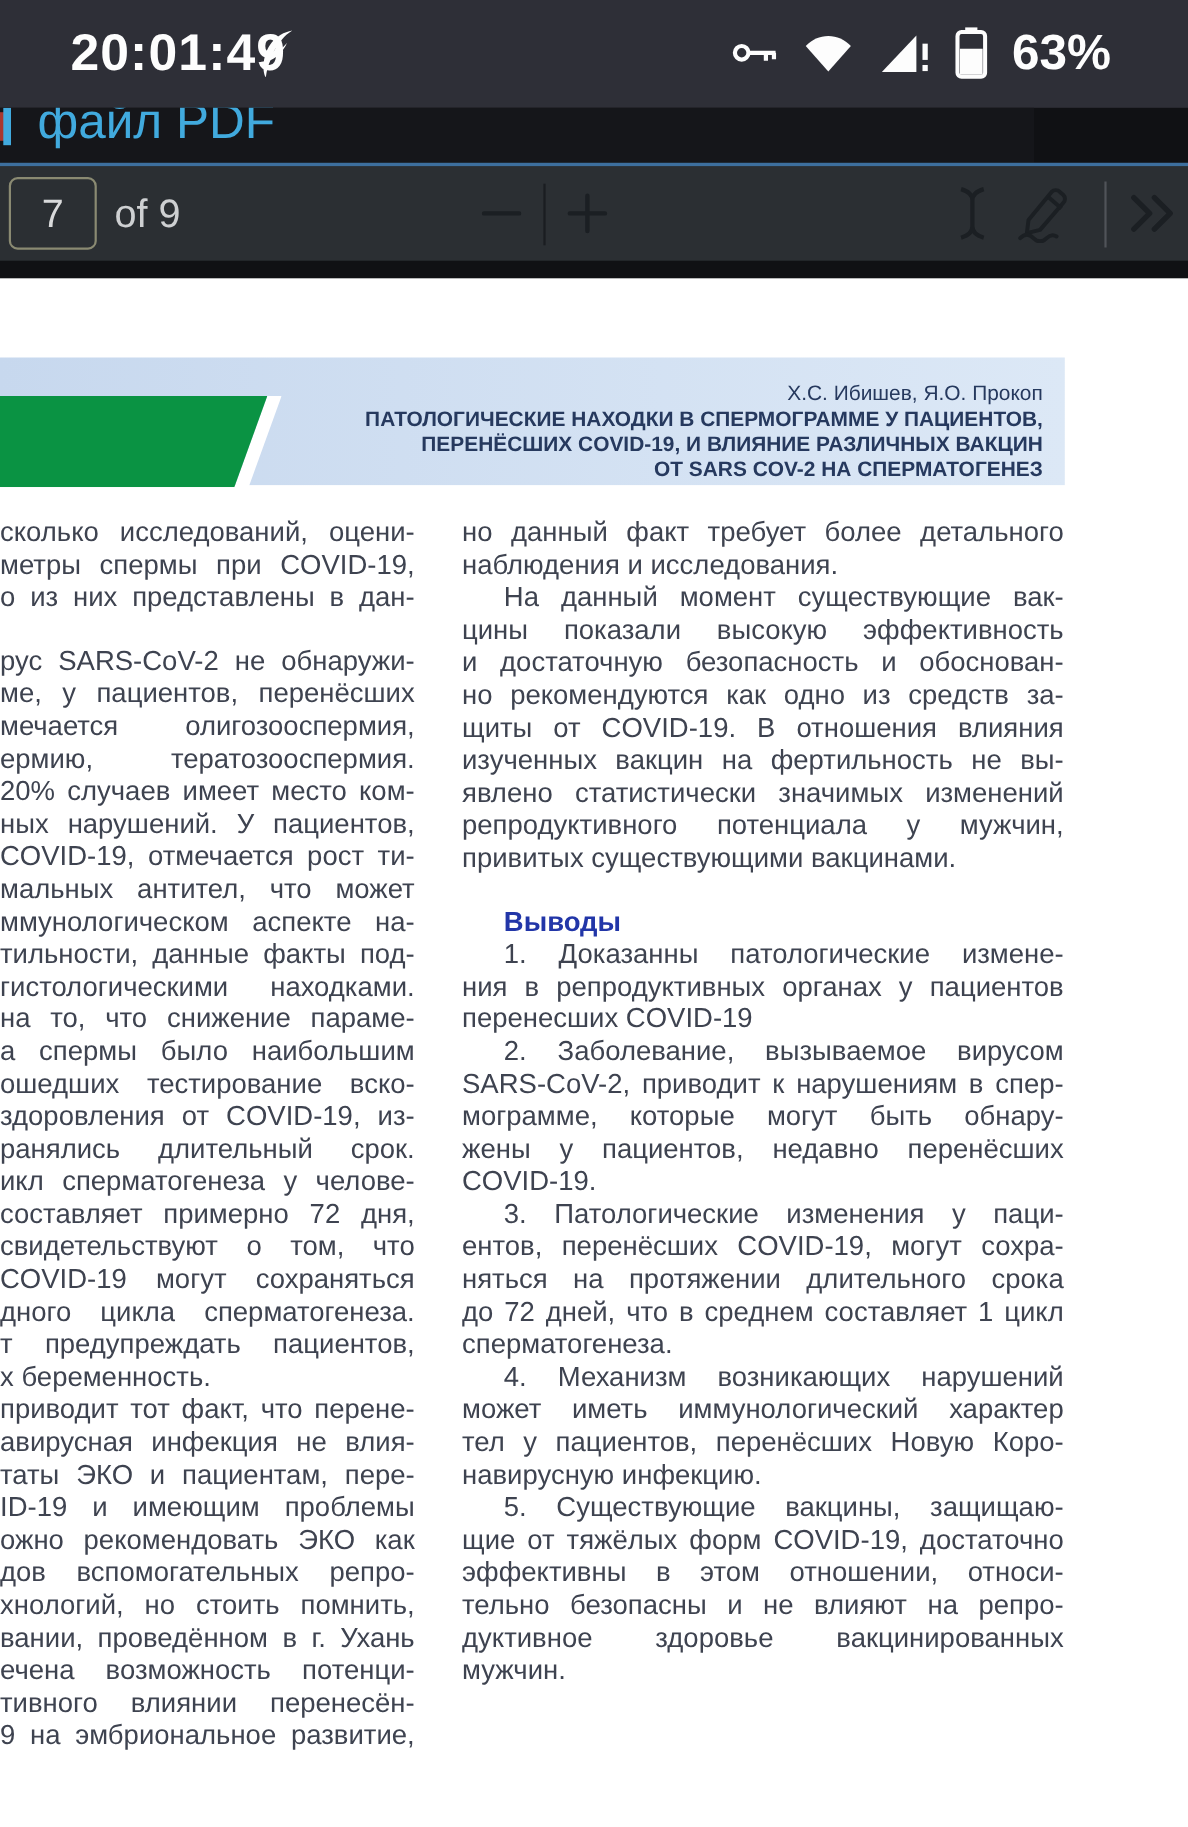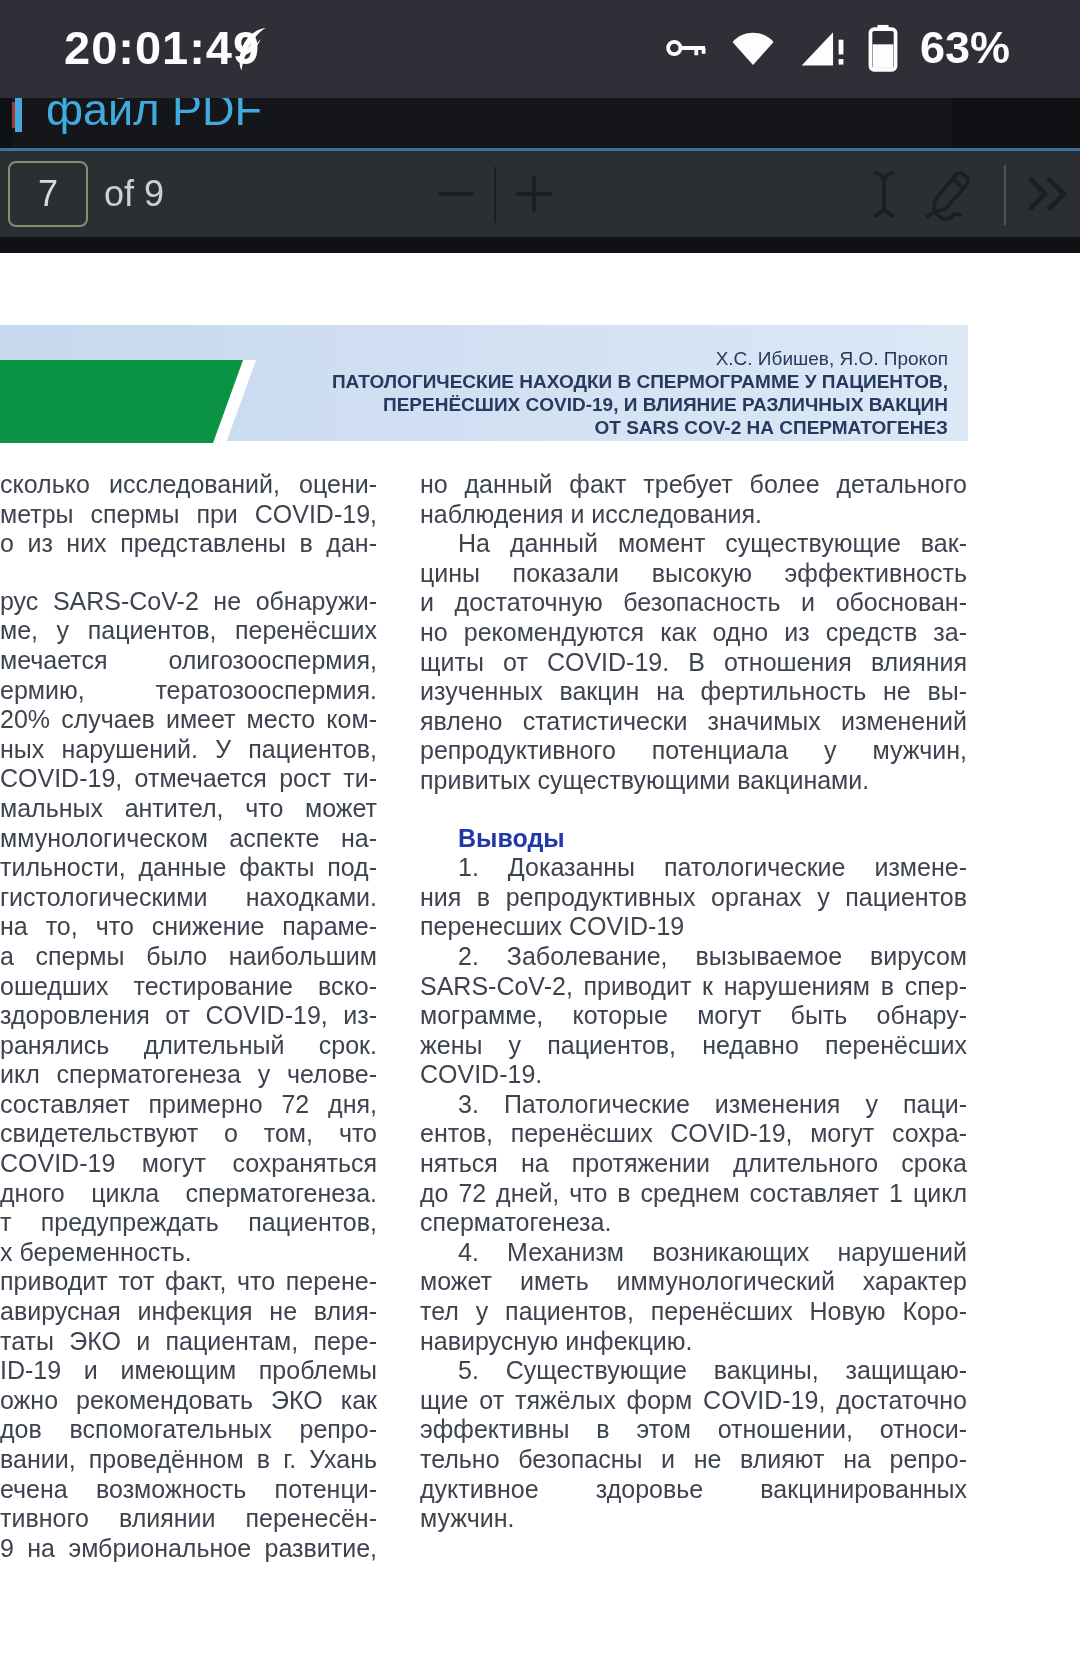--- a/index.html
+++ b/index.html
@@ -10,21 +10,21 @@
   
   .status-bar { position:absolute; left:0; top:0; width:1080px; height:98px;
                 background:var(--status_bg); color:#fff; }
   .clock { position:absolute; left:64px; top:20px; font-size:47px; font-weight:700;
            letter-spacing:1px; color:#fdfdfd; }
   .feather { position:absolute; left:236px; top:26px; }
   .sb-right { position:absolute; right:70px; top:22px; display:flex; align-items:center; gap:22px; }
   .battery-pct { font-size:45px; font-weight:700; color:#fdfdfd; }
 
   
-  .title-bar { position:absolute; left:12px; top:98px; width:940px; height:50px;
+  .title-bar { position:absolute; left:0; top:98px; width:940px; height:50px;
                background:var(--title_bg); overflow:hidden;padding-left:14px; }
   .title-text { position:absolute; left:34px; top:-14px; font-size:45px;
                 color:var(--title_text); white-space:nowrap; }
   .title-frag-bar { position:absolute; left:3px; top:0; width:7px; height:34px; background:var(--title_text); }
   .title-frag-red { position:absolute; left:0; top:4px; width:4px; height:26px; background:#a8372f; }
 
   
   .toolbar { position:absolute; left:0; top:148px; width:1080px; height:89px;
              background:var(--toolbar_bg); border-top:3px solid var(--toolbar_line); }
   .page-box { position:absolute; left:8px; top:10px; width:80px; height:66px;
@@ -189,20 +189,21 @@
         <div class="line j">COVID-19 могут сохраняться</div>
         <div class="line j">дного цикла сперматогенеза.</div>
         <div class="line j">т предупреждать пациентов,</div>
         <div class="line">х беременность.</div>
         <div class="line j">приводит тот факт, что перене-</div>
         <div class="line j">авирусная инфекция не влия-</div>
         <div class="line j">таты ЭКО и пациентам, пере-</div>
         <div class="line j">ID-19 и имеющим проблемы</div>
         <div class="line j">ожно рекомендовать ЭКО как</div>
         <div class="line j">дов вспомогательных репро-</div>
+        <div class="line j">хнологий, но стоить помнить,</div>
         <div class="line j">вании, проведённом в г. Ухань</div>
         <div class="line j">ечена возможность потенци-</div>
         <div class="line j">тивного влиянии перенесён-</div>
         <div class="line j">9 на эмбриональное развитие,</div>
       </div>
     <div class="col col-right">
         <div class="line j">но данный факт требует более детального</div>
         <div class="line">наблюдения и исследования.</div>
         <div class="line j ind">На данный момент существующие вак-</div>
         <div class="line j">цины показали высокую эффективность</div>

